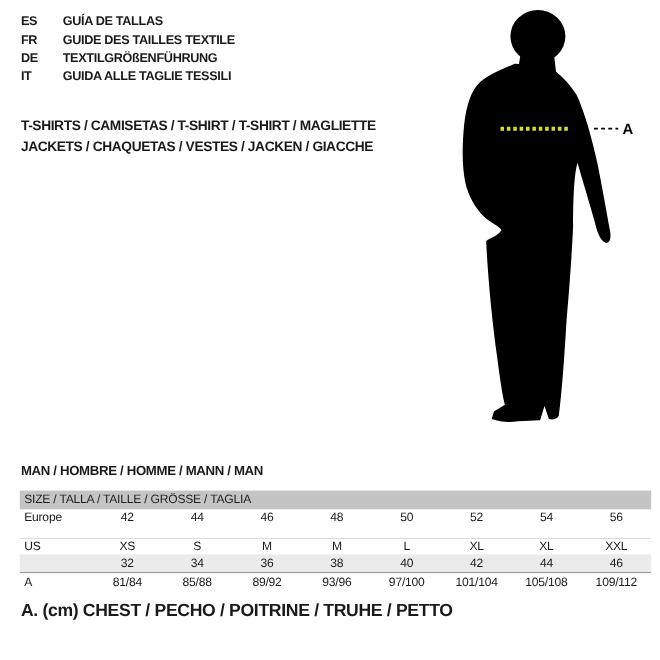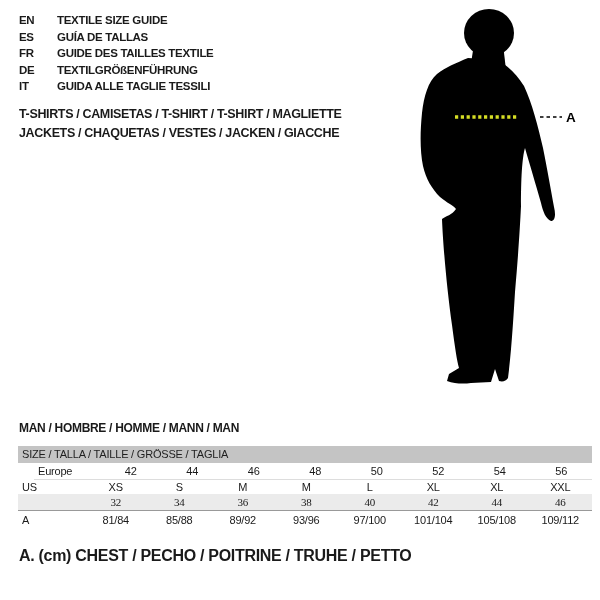--- a/index.html
+++ b/index.html
@@ -27,39 +27,35 @@
 
   
   .section-title{left:19px;top:421px;font-size:12px;font-weight:700;
     letter-spacing:-0.3px;line-height:15px;text-align:right;}
 
   
   .size-table{left:18px;top:446px;width:574px;font-size:11px;letter-spacing:-0.2px;}
   .tbl-header{height:17px;line-height:17px;background:#c4c4c4;
     padding-left:4px;color:#1f1f1f;}
   .tbl-row{display:flex;box-sizing:border-box;}
-  .tbl-row.r0{height:17px;line-height:16px;border-bottom:1px solid #dddddd;margin-left:16px;}
+  .tbl-row.r0{height:27px;line-height:16px;border-bottom:1px solid #dddddd;}
   .tbl-row.r1{height:14px;line-height:14px;}
-  .tbl-row.r2{height:16px;line-height:16px;background:#ebebeb;font-family:Liberation Serif, serif;}
+  .tbl-row.r2{height:16px;line-height:16px;background:#ebebeb;}
   .tbl-row.r3{height:20px;line-height:19px;border-top:1px solid #999999;}
   .tbl-label{width:66px;flex:0 0 66px;padding-left:4px;box-sizing:border-box;text-align:left;}
   .tbl-cell{flex:1;text-align:center;}
 
   
   .footnote{left:19px;top:548px;font-size:16px;font-weight:700;
     letter-spacing:-0.3px;line-height:15px;}
 </style>
 </head>
 <body>
 
 <div class="abs lang-list">
-  <div class="lang-row">
-    <span class="lang-code">EN</span>
-    <span class="lang-label">TEXTILE SIZE GUIDE</span>
-  </div>
   <div class="lang-row">
     <span class="lang-code">ES</span>
     <span class="lang-label">GUÍA DE TALLAS</span>
   </div>
   <div class="lang-row">
     <span class="lang-code">FR</span>
     <span class="lang-label">GUIDE DES TAILLES TEXTILE</span>
   </div>
   <div class="lang-row">
     <span class="lang-code">DE</span>

